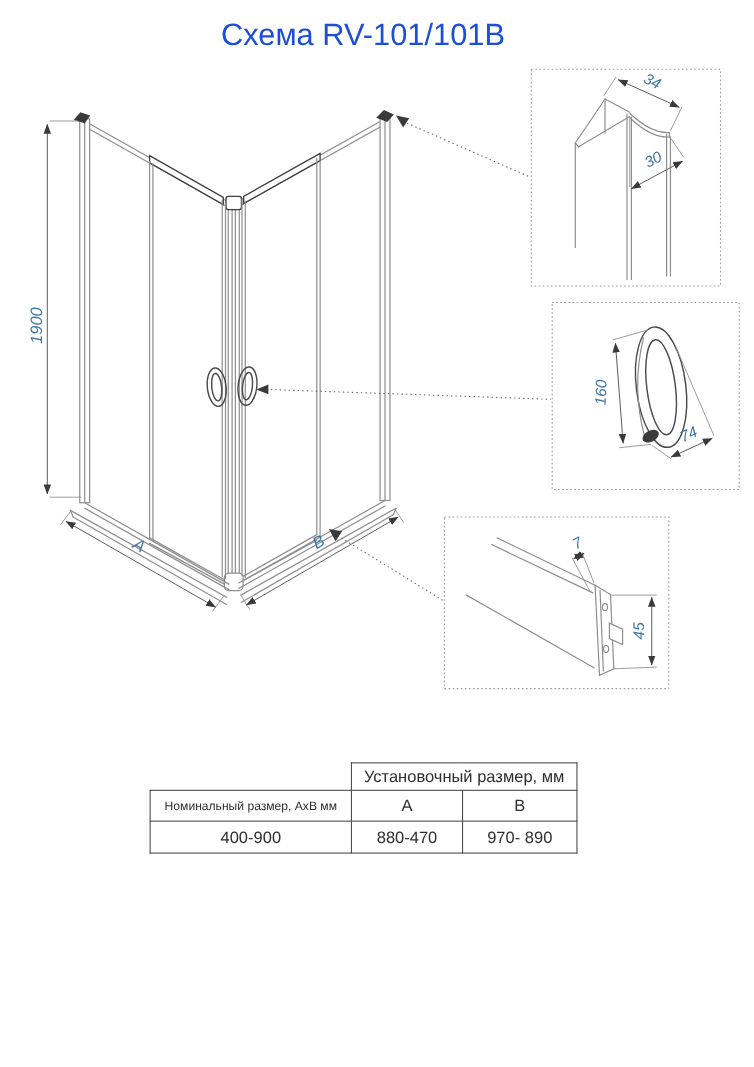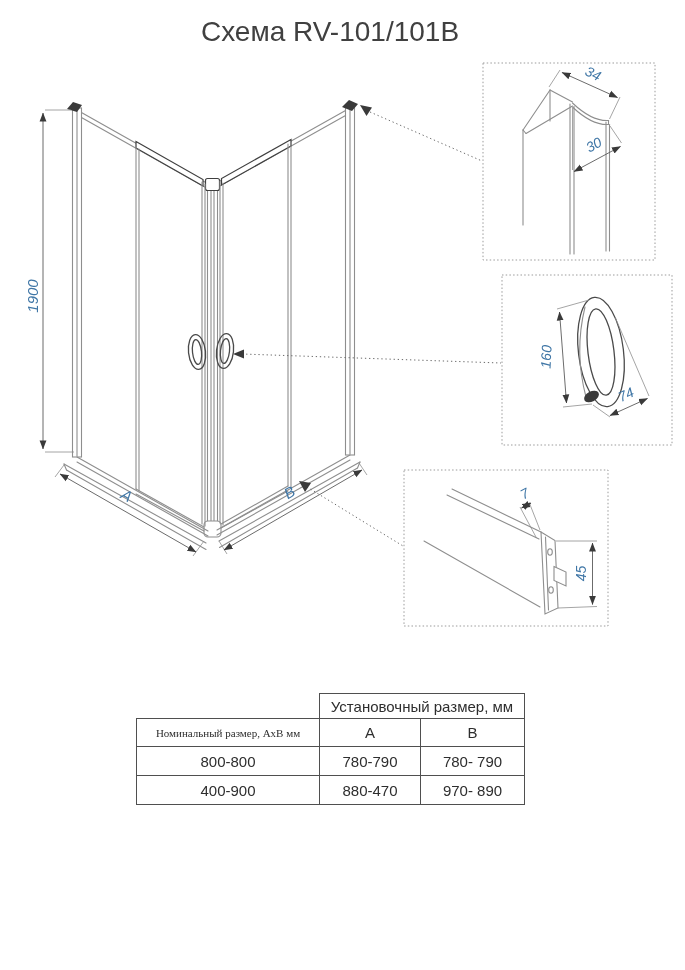--- a/index.html
+++ b/index.html
@@ -1,19 +1,19 @@
 <!DOCTYPE html>
 <html><head>
 <meta charset="utf-8">
 <style>
   html,body{margin:0;padding:0;background:#fff;}
   body{width:685px;height:970px;position:relative;overflow:hidden;
        font-family:"Liberation Sans", sans-serif;}
   .page-title{position:absolute;left:0;top:16px;width:660px;text-align:center;
-       font-size:28px;color:#404040;}
+       font-size:28px;color:#1d4ed8;}
   svg{position:absolute;left:0;top:0;}
   
   .g1{stroke:#8e8e8e;stroke-width:1.1;fill:none;stroke-linecap:round;}
   .g1f{stroke:#8e8e8e;stroke-width:1.1;fill:#fff;}
   .dk{stroke:#4a4a4a;stroke-width:1.3;fill:none;}
   .dkf{stroke:#3f3f3f;stroke-width:1.2;fill:#fff;}
   .blk{fill:#3a3a3a;stroke:none;}
   .dim{stroke:#5a5a5a;stroke-width:0.9;fill:none;}
   .ext{stroke:#8e8e8e;stroke-width:0.8;fill:none;}
   .dot{stroke:#6a6a6a;stroke-width:1;stroke-dasharray:1.3 2.8;fill:none;}
@@ -25,21 +25,21 @@
        table-layout:fixed;color:#2e2e2e;}
   .size-table td{border:1px solid #4f4f4f;text-align:center;vertical-align:middle;
        padding:0;font-size:15px;}
   .size-table td.blank{border:none;}
   .size-table .c1{width:182px;}
   .size-table .c2{width:100px;}
   .size-table .c3{width:103px;}
   .size-table .r1{height:25px;}
   .size-table .r2{height:28px;}
   .size-table .r3{height:29px;}
-  .size-table td.small{font-size:11px;font-family:Liberation Serif, serif;}
+  .size-table td.small{font-size:11px;}
 </style>
 </head>
 <body>
 
 <div class="page-title">Схема RV-101/101B</div>
 
 <svg width="685" height="970" viewBox="0 0 685 970">
   <defs>
     <marker id="arr" viewBox="0 0 10 10" refX="9.5" refY="5" markerWidth="10" markerHeight="10" orient="auto-start-reverse">
       <path d="M0,1.2 L10,5 L0,8.8 Z" fill="#3a3a3a"></path>
@@ -216,23 +216,18 @@
       <tr class="r1">
     <td class="blank c1"></td>
     <td class="c2" colspan="2">Установочный размер, мм</td>
   </tr>
   <tr class="r2">
     <td class="c1 small">Номинальный размер, АхВ мм</td>
     <td class="c2">А</td>
     <td class="c3">В</td>
   </tr>
   <tr class="r3">
-    <td class="c1">800-800</td>
-    <td class="c2">780-790</td>
-    <td class="c3">780- 790</td>
-  </tr>
-  <tr class="r3">
     <td class="c1">400-900</td>
     <td class="c2">880-470</td>
     <td class="c3">970- 890</td>
   </tr>
 </tbody>
   </table>
 
 </body></html>

